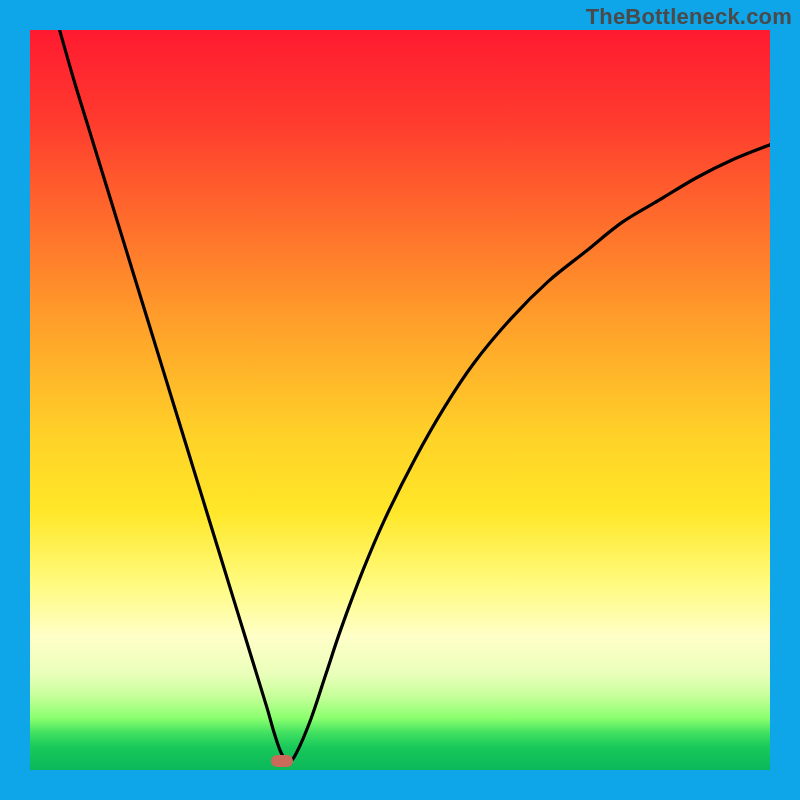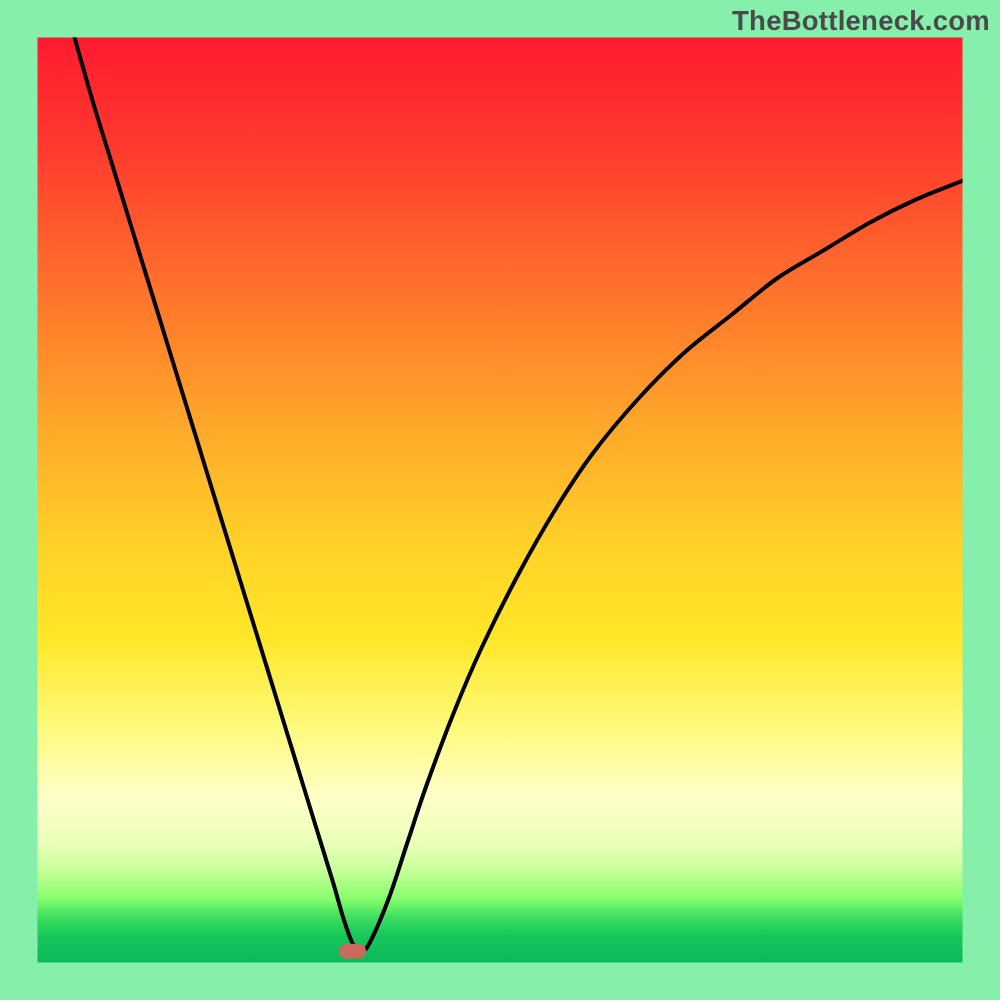--- a/index.html
+++ b/index.html
@@ -8,21 +8,21 @@
     width: 800px;
     height: 800px;
     background: #000;
     font-family: Arial, Helvetica, sans-serif;
     overflow: hidden;
   }
   .frame {
     position: relative;
     width: 800px;
     height: 800px;
-    background: #86efac;
+    background: #0ea5e9;
   }
   .plot-area {
     position: absolute;
     left: 30px;
     top: 30px;
     width: 740px;
     height: 740px;
     background: linear-gradient(
       to bottom,
       #ff1a30 0%,

